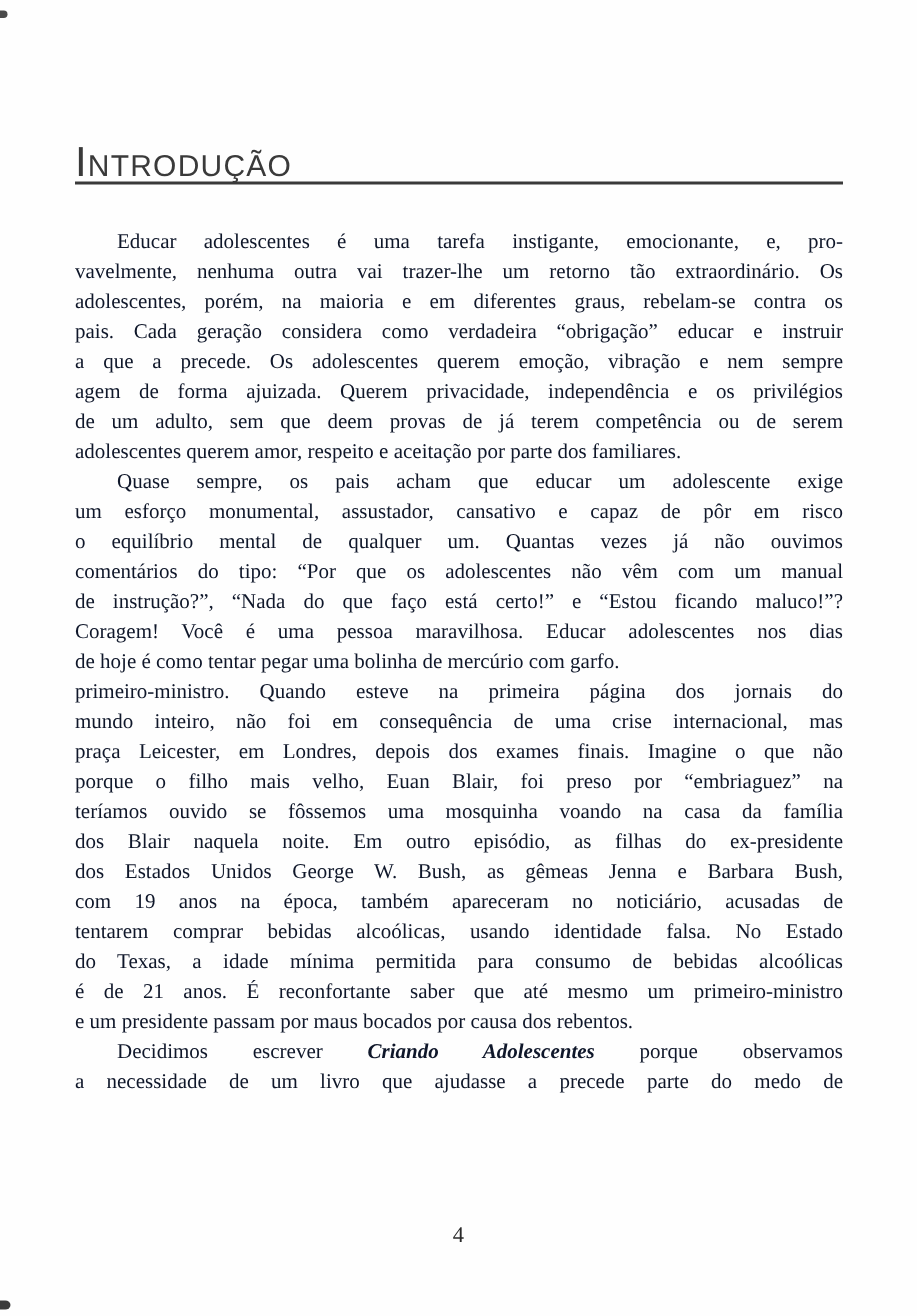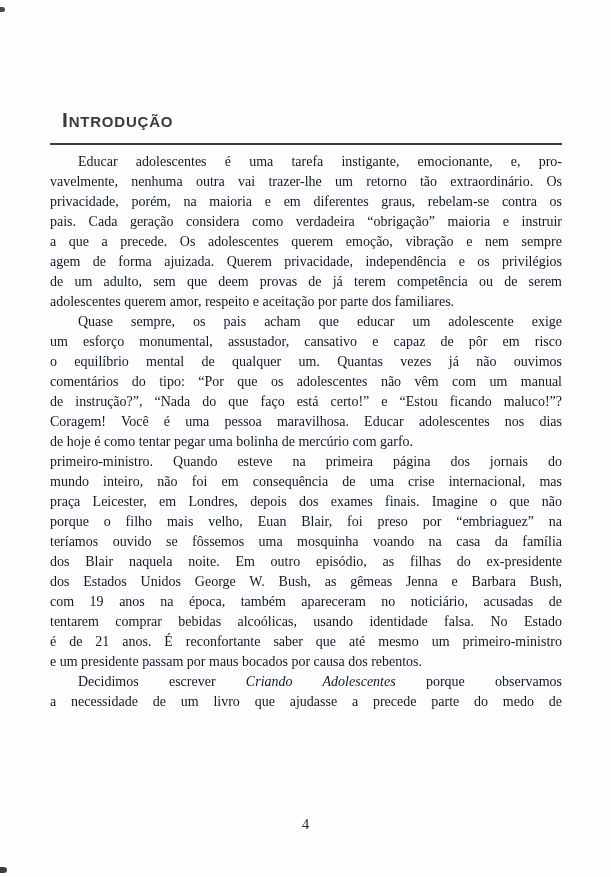--- a/index.html
+++ b/index.html
@@ -38,25 +38,25 @@
     background: #3c3c3c;
     border-radius: 0 50% 50% 0;
   }
   .chapter-header {
     position: absolute;
     left: 50px;
     top: 97px;
     width: 512px;
   }
   .chapter-title {
-    margin: 12px;
+    margin: 0;
     font-family: "Liberation Sans", sans-serif;
-    font-weight: 700;
+    font-weight: 400;
     font-variant: small-caps;
-    font-size: 21px;
+    font-size: 28px;
     line-height: 22px;
     letter-spacing: 0.8px;
     color: #3a3a3a;
   }
   .title-rule {
     margin-top: 2px;
     height: 1.5px;
     background: #3a3a3a;
   }
   .text-body {
@@ -77,21 +77,21 @@
     text-align-last: justify;
     white-space: normal;
   }
   .line.last {
     text-align-last: left;
   }
   .line.indent {
     padding-left: 28px;
   }
   .book-title {
-    font-weight: normal;
+    font-weight: bold;
     font-style: italic;
   }
   .page-footer {
     position: absolute;
     left: 0;
     top: 814px;
     width: 611px;
     text-align: center;
   }
   .page-number {
@@ -110,22 +110,22 @@
 
   <header class="chapter-header">
     <h1 class="chapter-title">Introdução</h1>
     <div class="title-rule"></div>
   </header>
 
   <main class="text-body">
       <div class="paragraph">
         <div class="line indent"><span>Educar adolescentes é uma tarefa instigante, emocionante, e, pro-</span></div>
         <div class="line"><span>vavelmente, nenhuma outra vai trazer-lhe um retorno tão extraordinário. Os</span></div>
-        <div class="line"><span>privacidade, porém, na maioria e em diferentes graus, rebelam-se contra os</span></div>
-        <div class="line"><span>pais. Cada geração considera como verdadeira “obrigação” maioria e instruir</span></div>
+        <div class="line"><span>adolescentes, porém, na maioria e em diferentes graus, rebelam-se contra os</span></div>
+        <div class="line"><span>pais. Cada geração considera como verdadeira “obrigação” educar e instruir</span></div>
         <div class="line"><span>a que a precede. Os adolescentes querem emoção, vibração e nem sempre</span></div>
         <div class="line"><span>agem de forma ajuizada. Querem privacidade, independência e os privilégios</span></div>
         <div class="line"><span>de um adulto, sem que deem provas de já terem competência ou de serem</span></div>
         <div class="line last"><span>adolescentes querem amor, respeito e aceitação por parte dos familiares.</span></div>
       </div>
       <div class="paragraph">
         <div class="line indent"><span>Quase sempre, os pais acham que educar um adolescente exige</span></div>
         <div class="line"><span>um esforço monumental, assustador, cansativo e capaz de pôr em risco</span></div>
         <div class="line"><span>o equilíbrio mental de qualquer um. Quantas vezes já não ouvimos</span></div>
         <div class="line"><span>comentários do tipo: “Por que os adolescentes não vêm com um manual</span></div>
@@ -136,20 +136,21 @@
       <div class="paragraph">
         <div class="line"><span>primeiro-ministro. Quando esteve na primeira página dos jornais do</span></div>
         <div class="line"><span>mundo inteiro, não foi em consequência de uma crise internacional, mas</span></div>
         <div class="line"><span>praça Leicester, em Londres, depois dos exames finais. Imagine o que não</span></div>
         <div class="line"><span>porque o filho mais velho, Euan Blair, foi preso por “embriaguez” na</span></div>
         <div class="line"><span>teríamos ouvido se fôssemos uma mosquinha voando na casa da família</span></div>
         <div class="line"><span>dos Blair naquela noite. Em outro episódio, as filhas do ex-presidente</span></div>
         <div class="line"><span>dos Estados Unidos George W. Bush, as gêmeas Jenna e Barbara Bush,</span></div>
         <div class="line"><span>com 19 anos na época, também apareceram no noticiário, acusadas de</span></div>
         <div class="line"><span>tentarem comprar bebidas alcoólicas, usando identidade falsa. No Estado</span></div>
+        <div class="line"><span>do Texas, a idade mínima permitida para consumo de bebidas alcoólicas</span></div>
         <div class="line"><span>é de 21 anos. É reconfortante saber que até mesmo um primeiro-ministro</span></div>
         <div class="line last"><span>e um presidente passam por maus bocados por causa dos rebentos.</span></div>
       </div>
       <div class="paragraph">
         <div class="line indent"><span>Decidimos escrever </span><span class="book-title">Criando Adolescentes</span><span> porque observamos</span></div>
         <div class="line"><span>a necessidade de um livro que ajudasse a precede parte do medo de</span></div>
       </div>
     </main>
 
   <footer class="page-footer">

